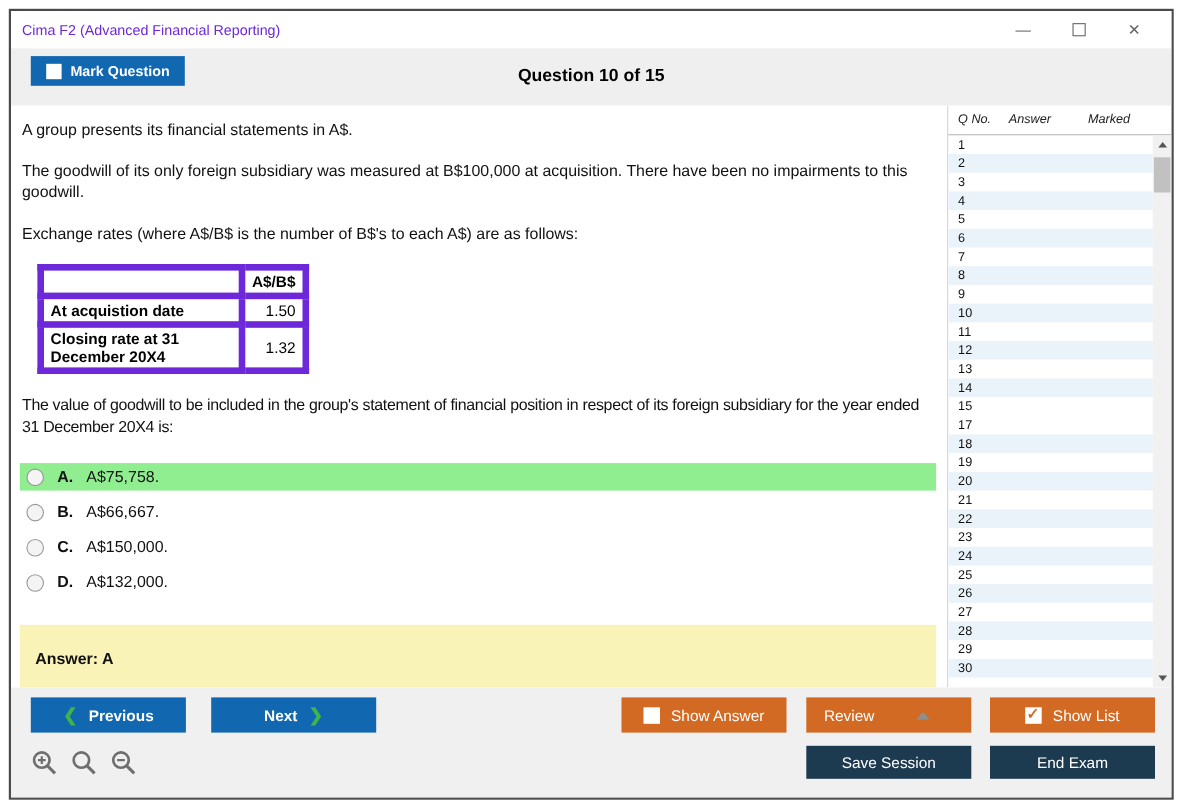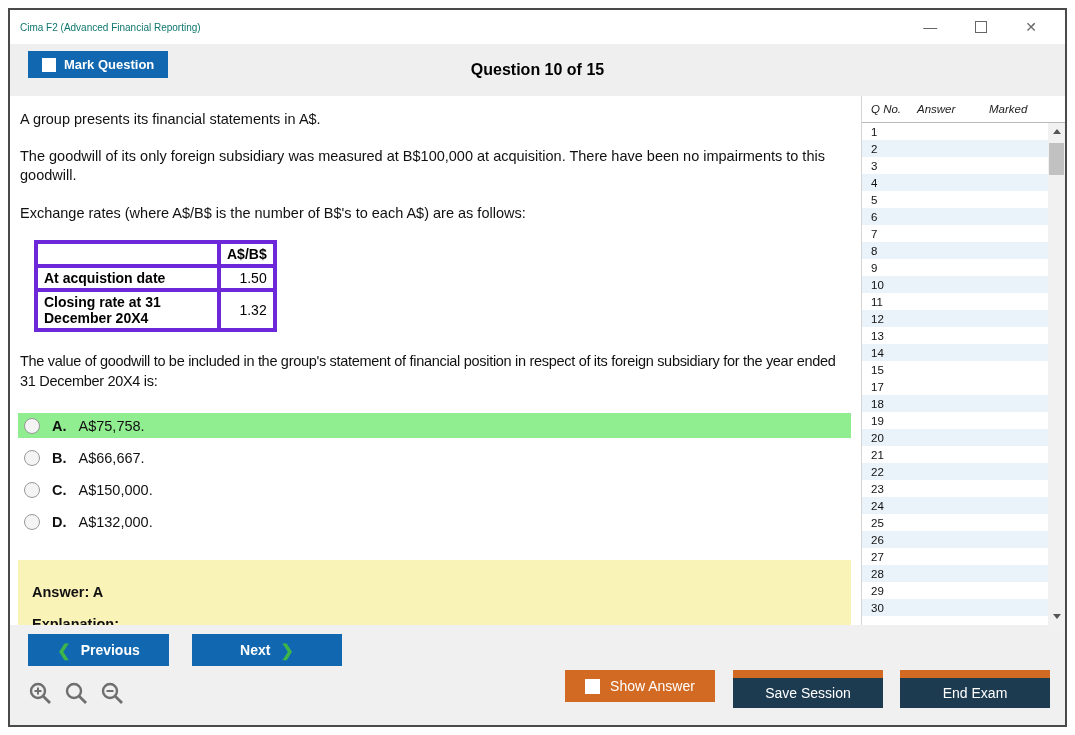--- a/index.html
+++ b/index.html
@@ -6,21 +6,21 @@
   html,body { width:1075px; height:735px; background:#fff; font-family:"Liberation Sans", sans-serif; }
 
   .window {
     position:absolute; left:8px; top:8px; width:1059px; height:719px;
     border:2px solid #4a4a4a; background:#fff; overflow:hidden;
     display:flex; flex-direction:column;
   }
 
   
   .titlebar { height:34px; background:#fff; display:flex; align-items:center; padding:0 10px; flex:0 0 auto; }
-  .titlebar .title { font-size:10px; color:#0f766e; }
+  .titlebar .title { font-size:13px; color:#6d28d9; }
   .win-controls { margin-left:auto; display:flex; align-items:center; gap:38px; padding-right:18px; }
   .win-btn { color:#666; font-size:14px; cursor:default; line-height:1; }
   .maximize-box { width:12px; height:12px; border:1px solid #666; display:inline-block; }
 
   
   .header-band { height:52px; background:#efefef; position:relative; display:flex; align-items:center; flex:0 0 auto; }
   .mark-btn {
     position:absolute; left:18px; top:7px; height:27px;
     background:var(--blue); color:#fff; border:none; font-weight:bold; font-size:13px;
     display:flex; align-items:center; gap:8px; padding:0 14px; font-family:inherit;
@@ -28,21 +28,21 @@
   .cb { width:14px; height:14px; background:#fff; display:inline-block; flex:0 0 auto; position:relative; }
   .cb.checked::after { content:"✓"; position:absolute; left:1px; top:-2px; color:var(--orange); font-weight:bold; font-size:14px; }
   .q-counter { width:100%; text-align:center; font-weight:bold; font-size:16px; color:#000; }
 
   
   .content-row { flex:1 1 auto; display:flex; overflow:hidden; }
   .main { flex:1 1 auto; background:#fff; padding:14px 10px 0 8px; position:relative; }
   .main p.qtext { font-size:14.5px; color:#111; line-height:1.35; margin-bottom:17px; padding-left:2px; }
 
   table.fx { border-collapse:collapse; margin:4px 0 20px 16px; }
-  table.fx td, table.fx th { border:4px solid #6d28d9; font-size:14px; padding:2px 6px; color:#000; }
+  table.fx td, table.fx th { border:6px solid #6d28d9; font-size:14px; padding:2px 6px; color:#000; }
   table.fx .c1 { width:183px; font-weight:bold; text-align:left; }
   table.fx .c2 { width:53px; text-align:right; }
   table.fx th.c2 { font-weight:bold; }
   table.fx .hrow td, table.fx .hrow th { height:24px; }
 
   .stem { font-size:14.5px; letter-spacing:-0.3px; }
 
   .options { margin-top:22px; }
   .option-row { display:flex; align-items:center; height:25px; margin-bottom:7px; padding-left:6px; gap:12px; }
   .option-row.highlight { background:var(--highlight); }
@@ -70,21 +70,21 @@
   .sb-arrow.down { bottom:0; }
   .tri-up { width:0; height:0; border-left:4px solid transparent; border-right:4px solid transparent; border-bottom:5px solid #555; }
   .tri-down { width:0; height:0; border-left:4px solid transparent; border-right:4px solid transparent; border-top:5px solid #555; }
   .sb-thumb { position:absolute; left:1px; top:20px; width:15px; height:32px; background:#c1c1c1; }
 
   
   .footer { flex:0 0 100px; background:#f0f0f0; position:relative; }
   .fbtn { position:absolute; height:32px; border:none; color:#fff; font-size:14px; font-family:inherit;
           display:flex; align-items:center; justify-content:center; gap:10px; cursor:default; }
   .fbtn.blue { background:var(--blue); font-weight:bold; }
-  .fbtn.orange { background:var(--orange);margin-top:36px; }
+  .fbtn.orange { background:var(--orange); }
   .fbtn.navy { background:var(--navy); height:30px; }
   .chev { color:var(--green); font-weight:bold; font-size:16px; }
   .rev-tri { width:0; height:0; border-left:6px solid transparent; border-right:6px solid transparent; border-bottom:7px solid #8f8f8f; margin-left:28px; }
   .fbtn .cb { width:15px; height:15px; }
 
   .btn-prev { left:18px; top:9px; width:141px; }
   .btn-next { left:182px; top:9px; width:150px; }
   .btn-show-answer { left:555px; top:9px; width:150px; }
   .btn-review { left:723px; top:9px; width:150px; justify-content:flex-start; padding-left:16px; }
   .btn-show-list { left:890px; top:9px; width:150px; }

